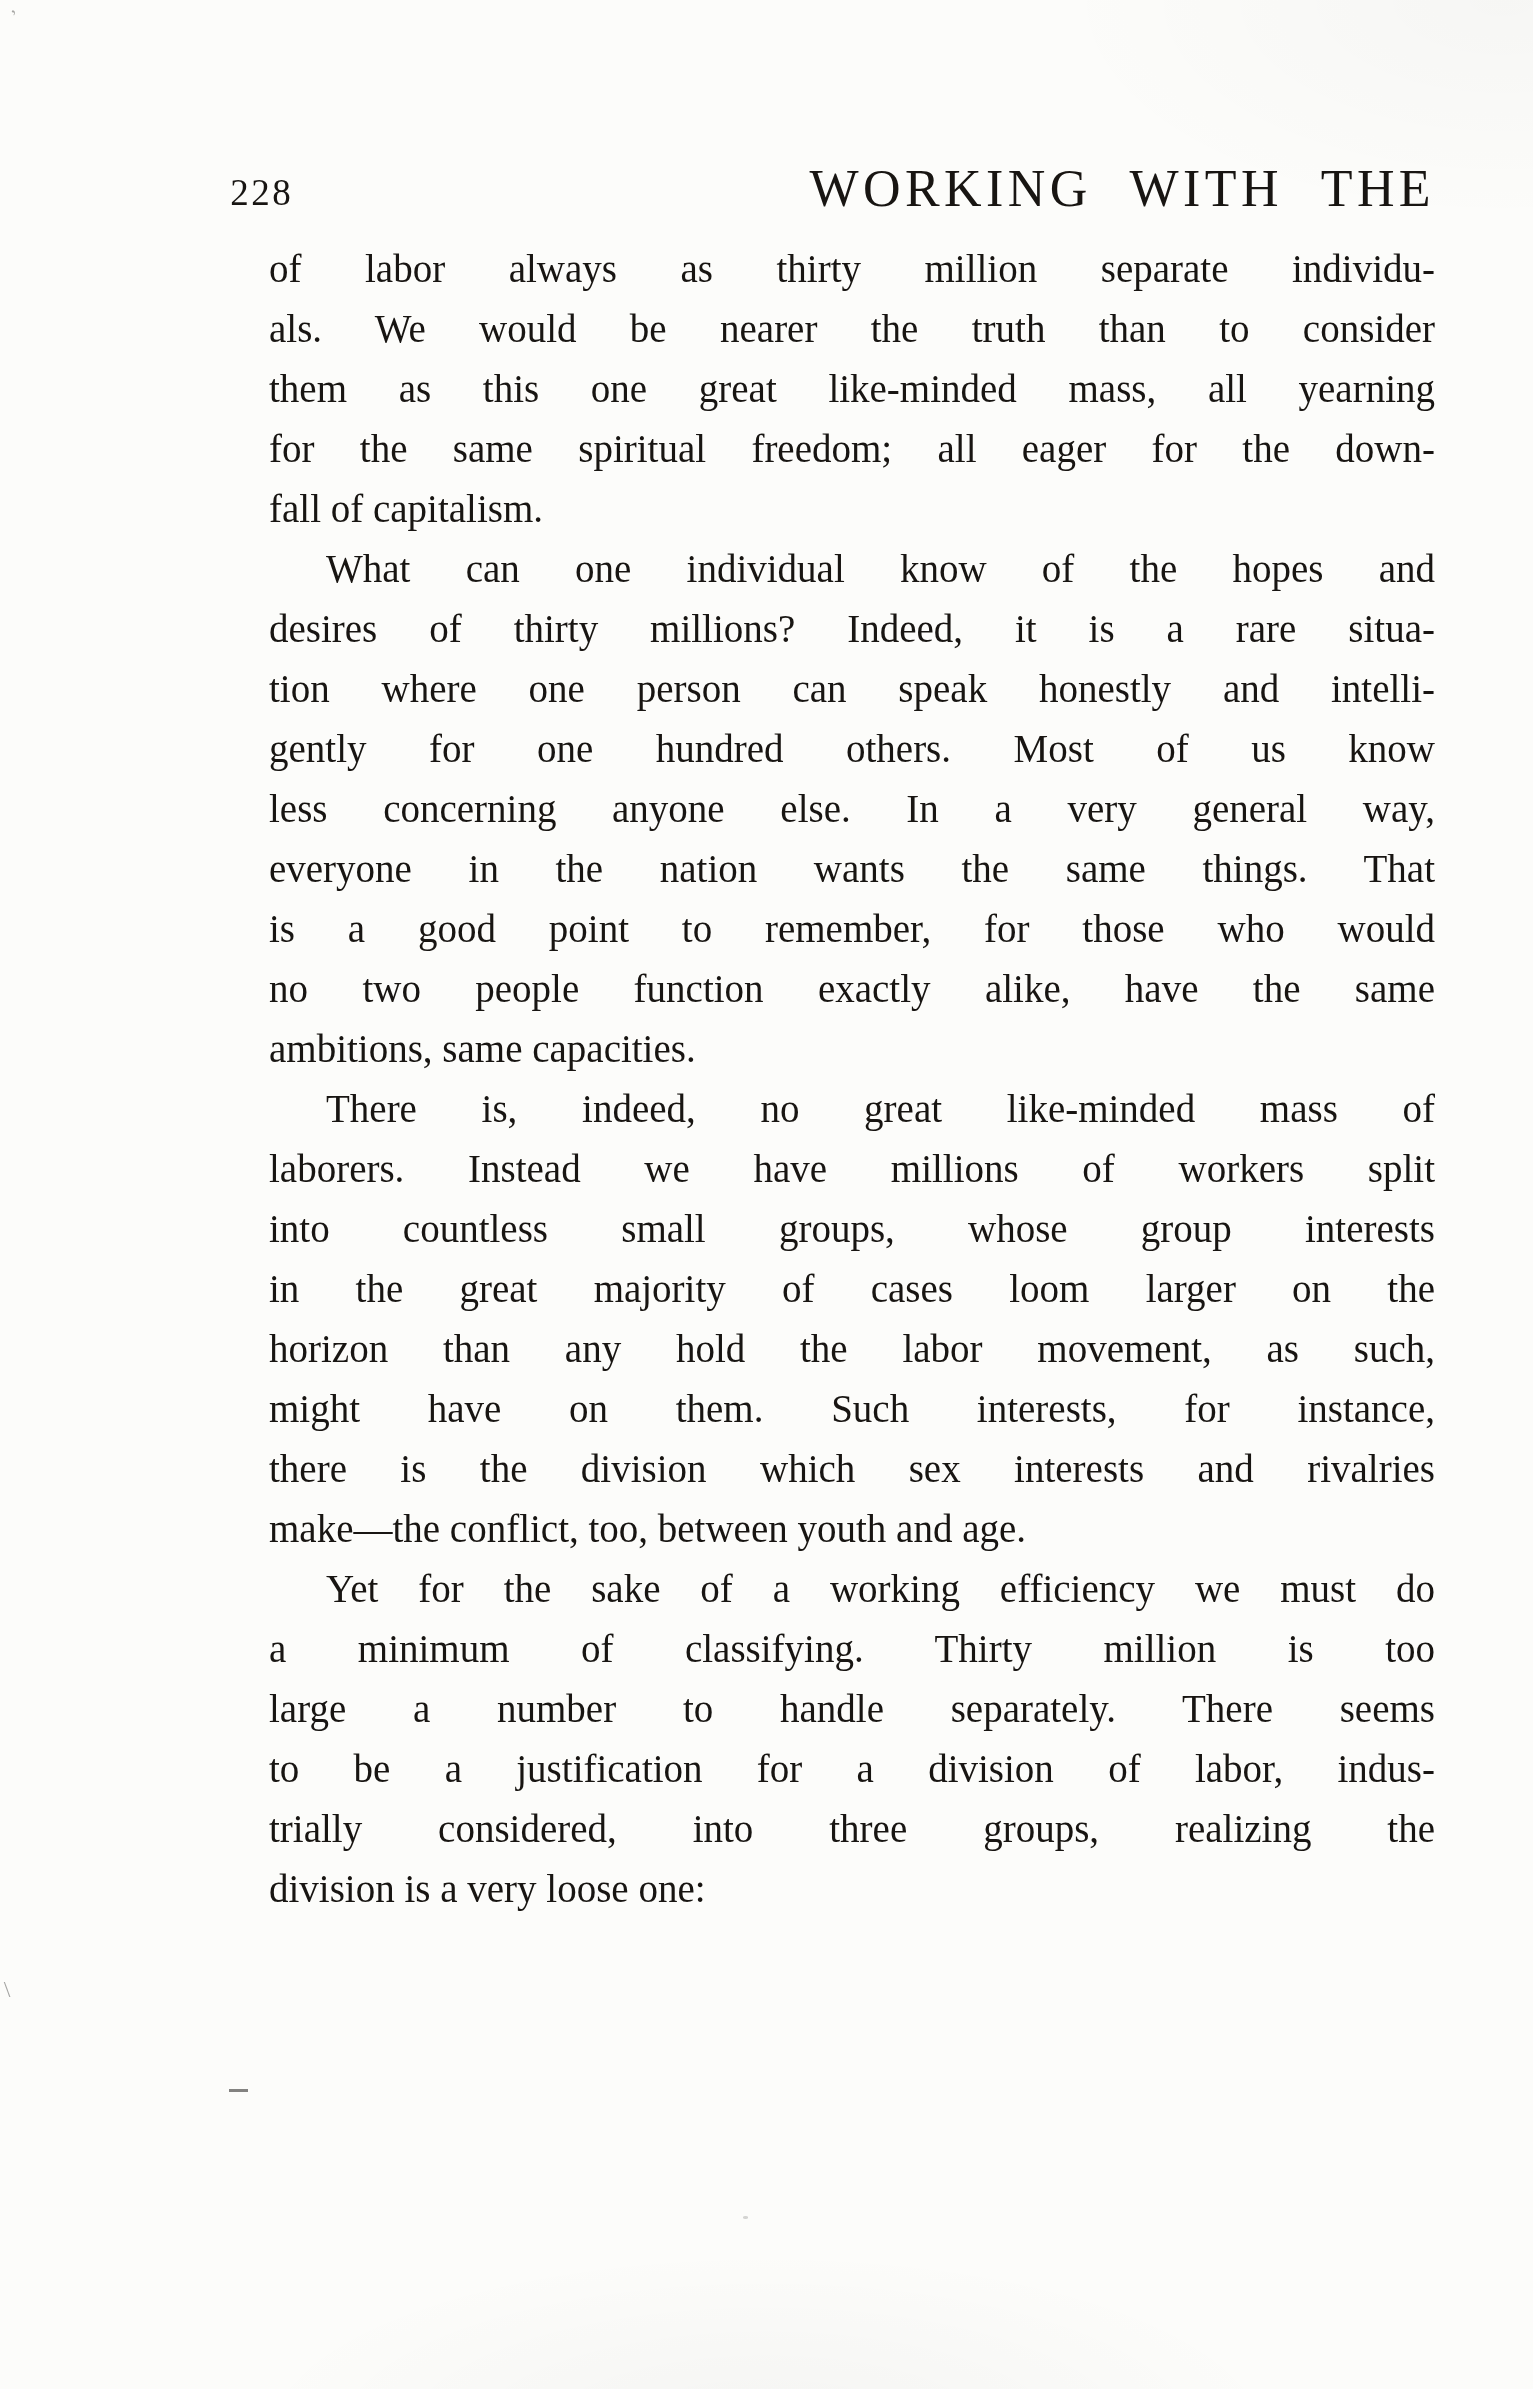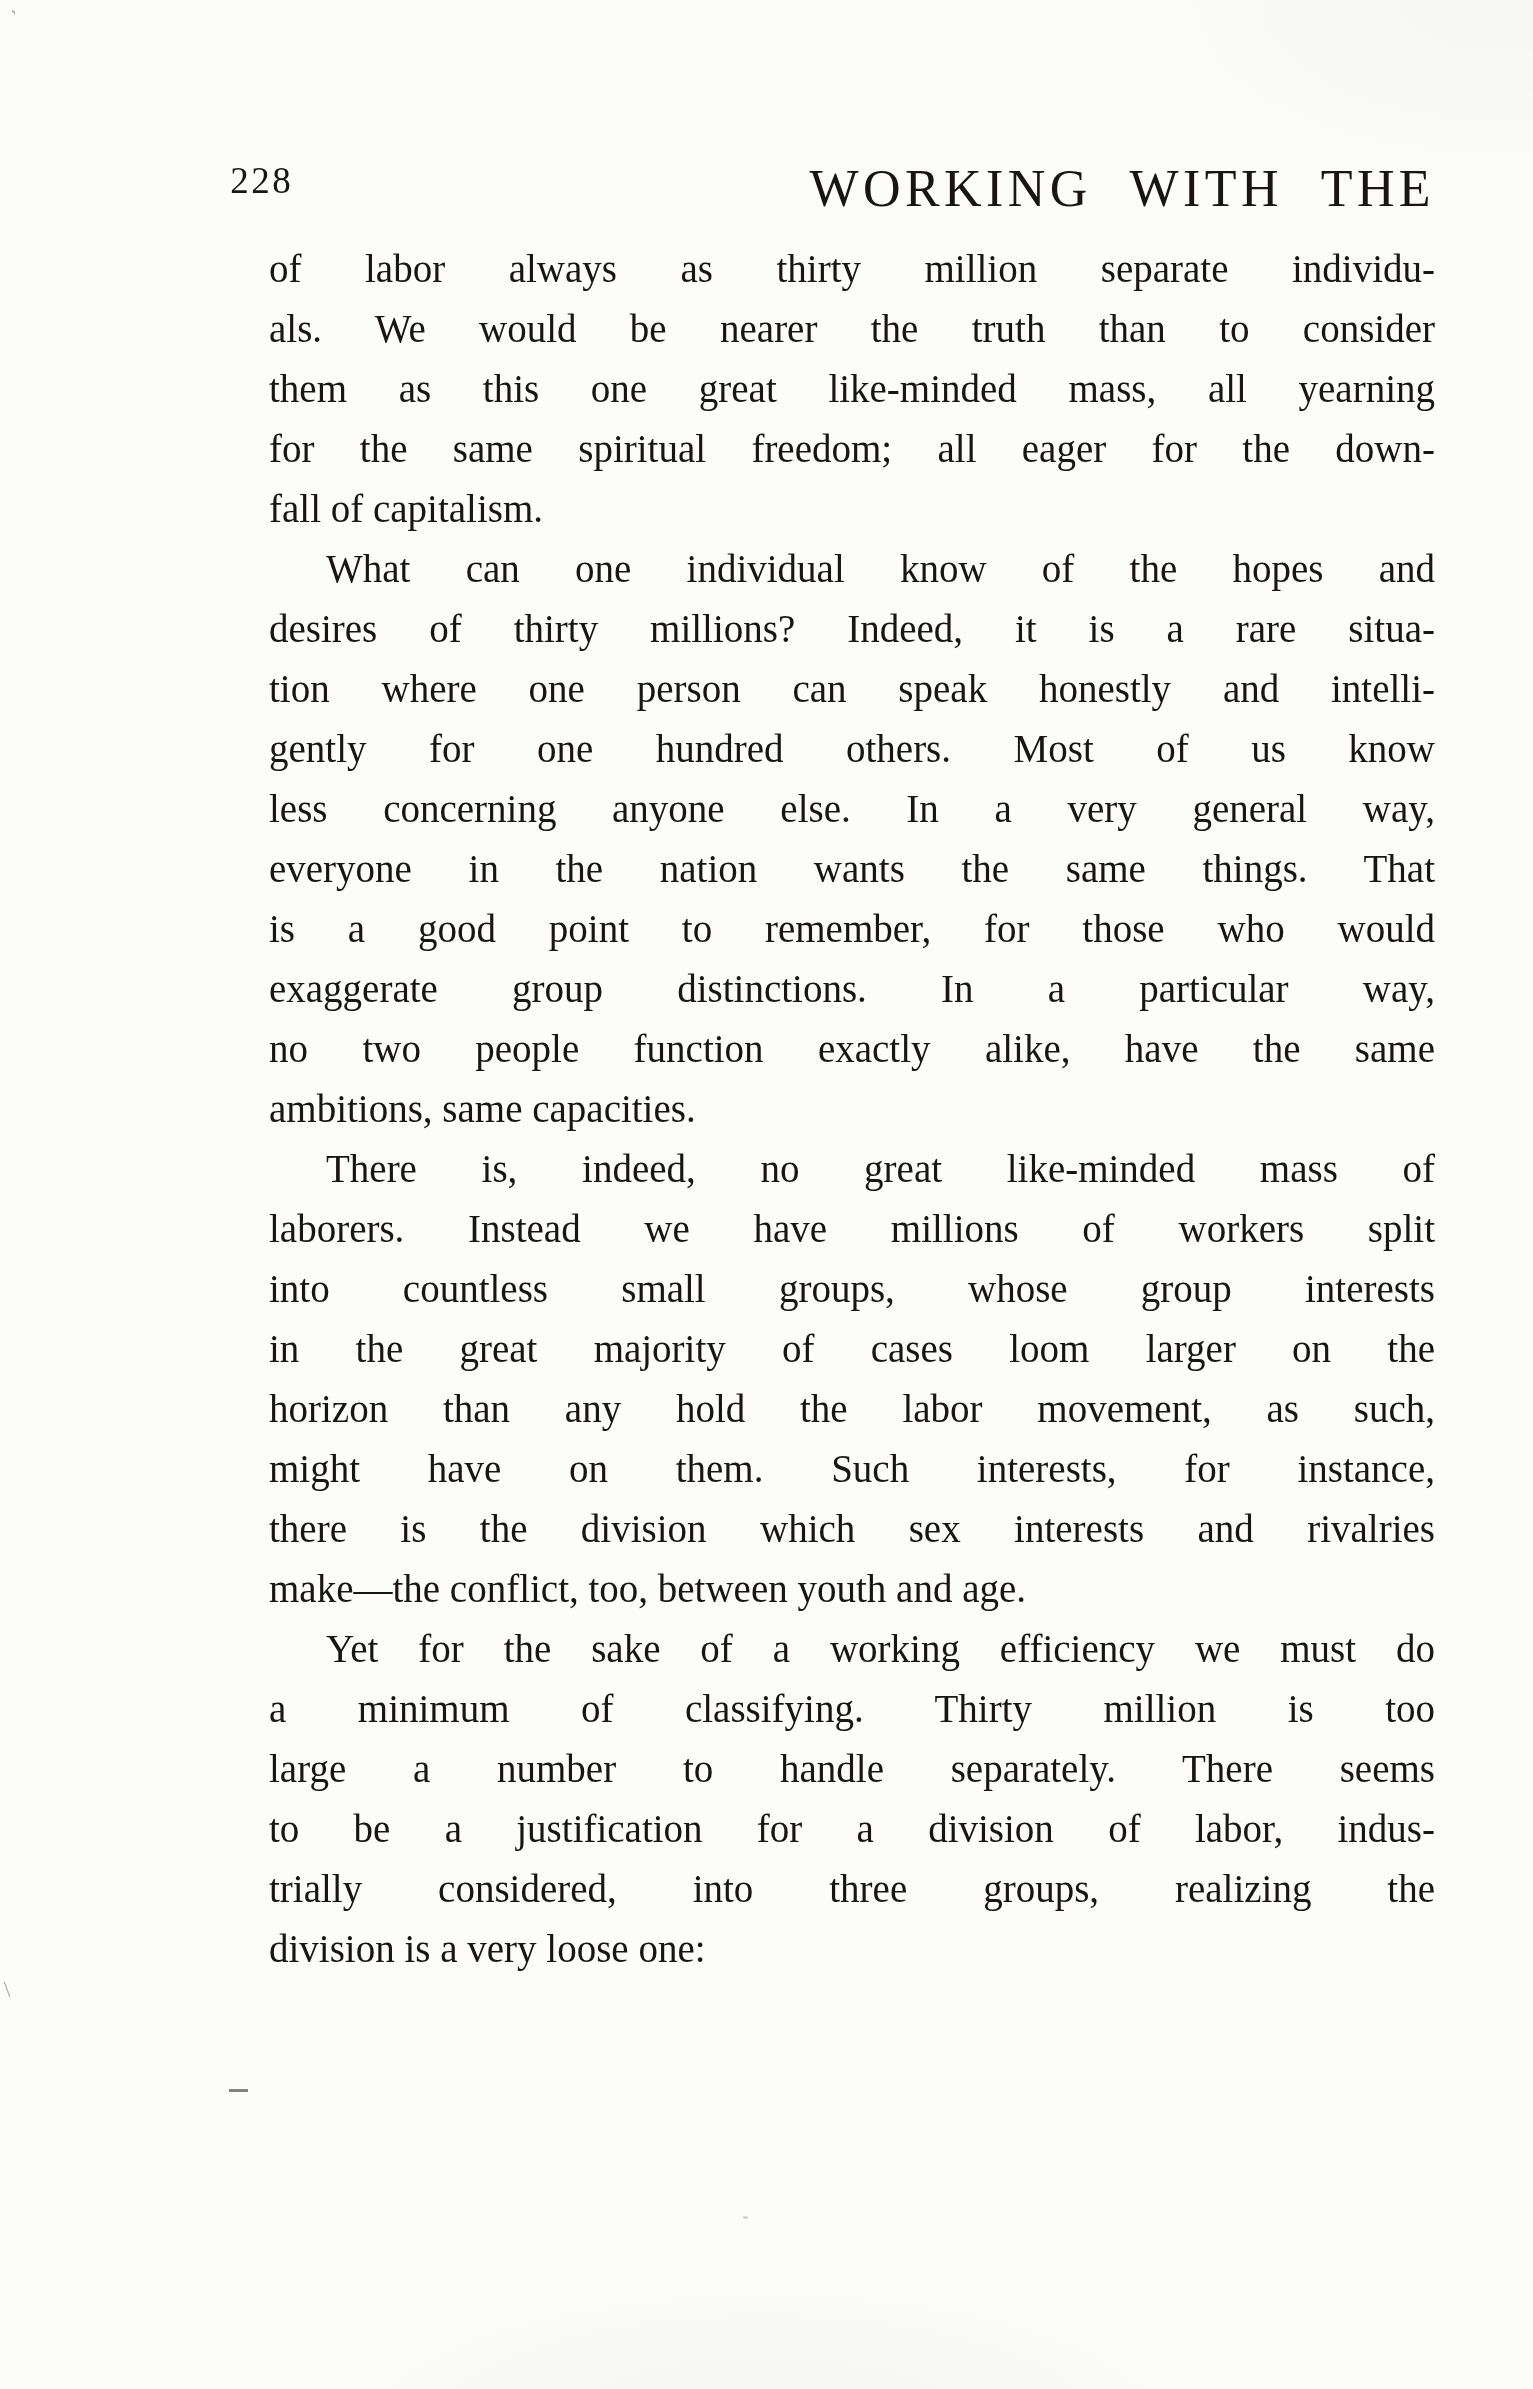--- a/index.html
+++ b/index.html
@@ -27,21 +27,21 @@
     width: 1206px;
   }
   .running-head {
     position: relative;
     height: 47px;
     margin-bottom: 33px;
   }
   .pagenum {
     position: absolute;
     left: 1.3px;
-    top: 0;
+    top: 12px;
     font-size: 37px;
     letter-spacing: 2.5px;
     text-align: right;
   }
   .running-title {
     display: block;
     text-align: right;
     font-size: 52px;
     letter-spacing: 4.4px;
     word-spacing: 21.4px;
@@ -104,21 +104,20 @@
     </div>
 
     <div class="para">
       <div class="line indent">What can one individual know of the hopes and</div>
       <div class="line">desires of thirty millions? Indeed, it is a rare situa-</div>
       <div class="line">tion where one person can speak honestly and intelli-</div>
       <div class="line">gently for one hundred others. Most of us know</div>
       <div class="line">less concerning anyone else. In a very general way,</div>
       <div class="line">everyone in the nation wants the same things. That</div>
       <div class="line">is a good point to remember, for those who would</div>
-      <div class="line">exaggerate group distinctions. In a particular way,</div>
       <div class="line">no two people function exactly alike, have the same</div>
       <div class="line last">ambitions, same capacities.</div>
     </div>
 
     <div class="para">
       <div class="line indent">There is, indeed, no great like-minded mass of</div>
       <div class="line">laborers. Instead we have millions of workers split</div>
       <div class="line">into countless small groups, whose group interests</div>
       <div class="line">in the great majority of cases loom larger on the</div>
       <div class="line">horizon than any hold the labor movement, as such,</div>

